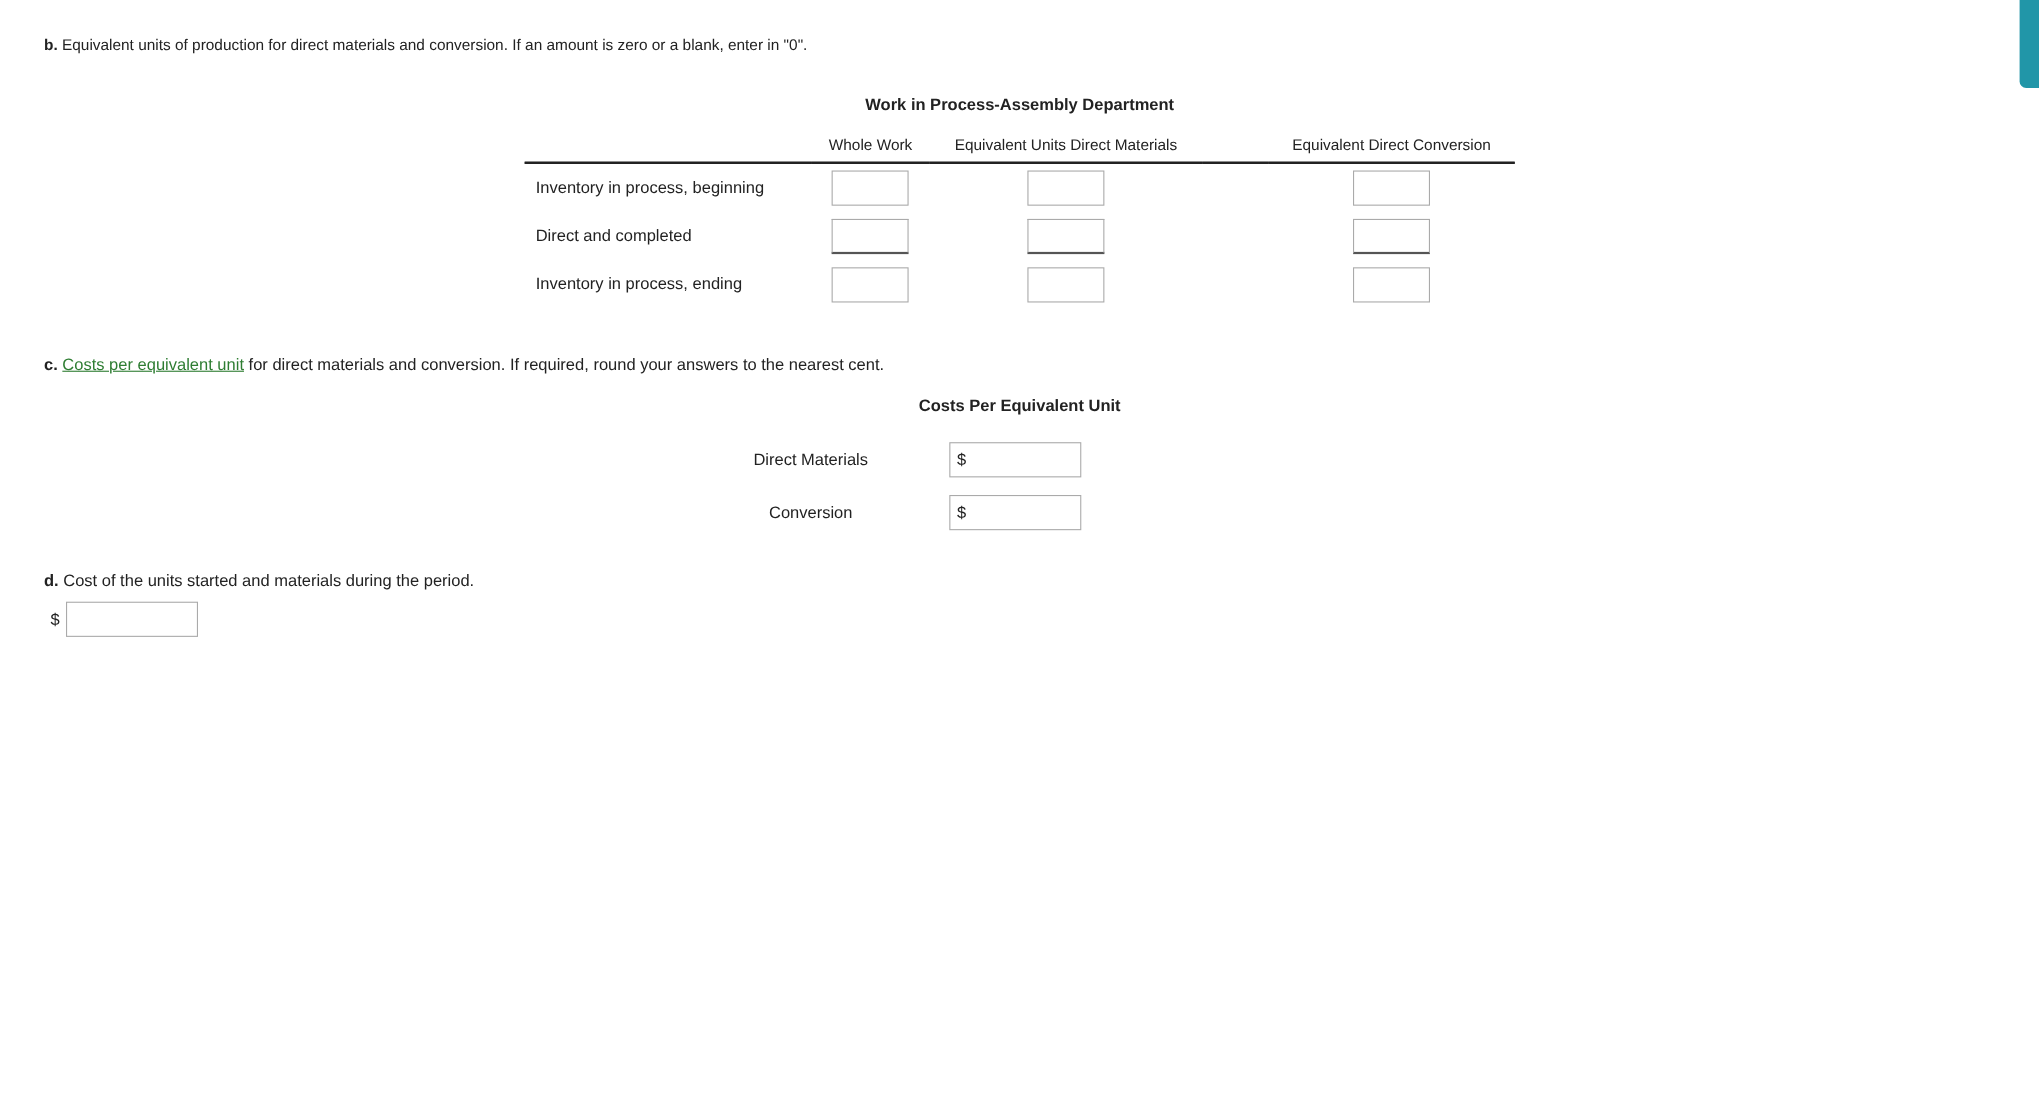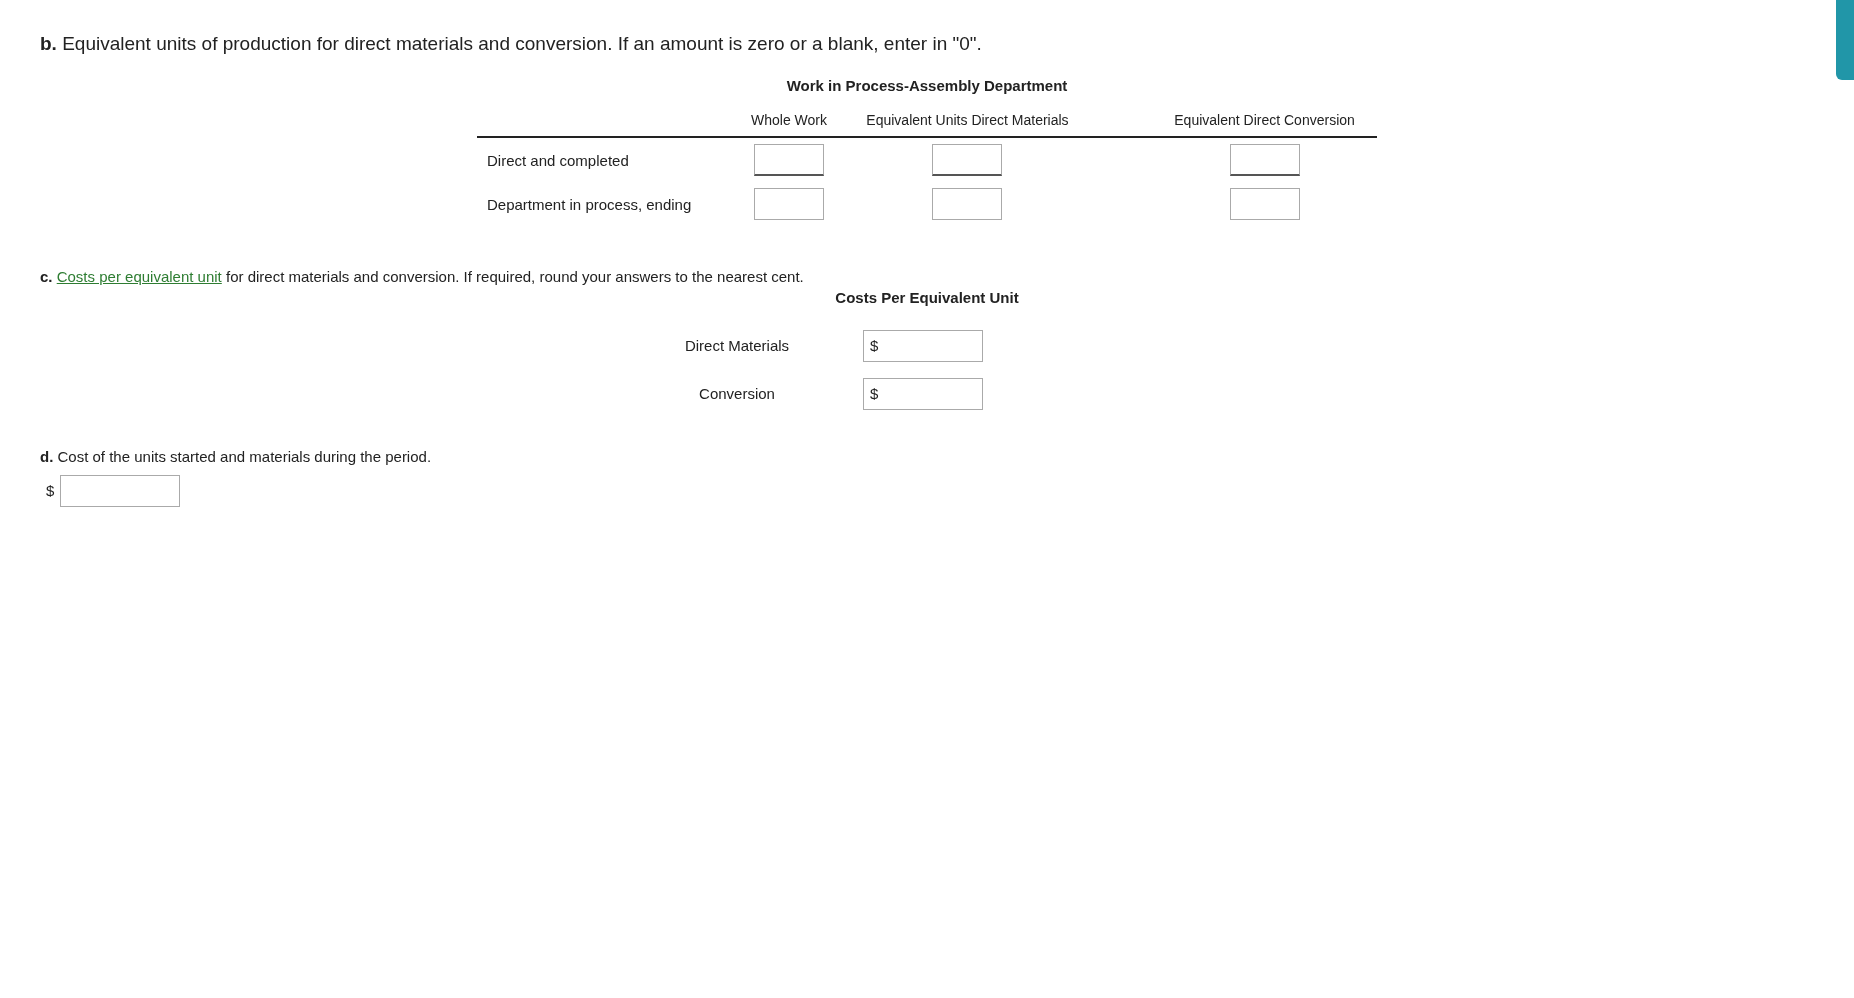--- a/index.html
+++ b/index.html
@@ -27,22 +27,22 @@
       position: absolute;
       top: 0;
       right: 0;
       width: 18px;
       height: 80px;
       background: #2196a8;
       border-radius: 0 0 0 6px;
     }
 
     .section-b-intro {
-      font-size: 19px;
-      margin-bottom: 14px;
+      font-size: 14px;
+      margin-bottom: 32px;
       line-height: 1.5;
     }
 
     .section-b-intro b {
       font-weight: bold;
     }
 
     .table-title {
       text-align: center;
       font-weight: bold;
@@ -100,20 +100,21 @@
       border: none;
       outline: none;
       background: transparent;
       font-size: 14px;
       text-align: right;
       padding-right: 4px;
     }
 
     .section-c-intro {
       font-size: 15px;
+      margin-bottom: 18px;
       line-height: 1.5;
     }
 
     .section-c-intro .link-text {
       color: #2e7d32;
       text-decoration: underline;
     }
 
     .section-c-intro b {
       font-weight: bold;
@@ -218,38 +219,51 @@
       <tr>
         <th class="label-col"></th>
         <th>Whole Work</th>
         <th>Equivalent Units Direct Materials</th>
         <th class="spacer-col"></th>
         <th>Equivalent Direct Conversion</th>
       </tr>
     </thead>
     <tbody>
 
+      <tr>
+        <td class="row-label">Inventory in process, beginning</td>
+        <td class="cell-center">
+          <div class="input-box"><input type="text" style=""></div>
+        </td>
+        <td class="cell-center">
+          <div class="input-box"><input type="text" style=""></div>
+        </td>
+        <td class="spacer-col"></td>
+        <td class="cell-center">
+          <div class="input-box"><input type="text" style=""></div>
+        </td>
+      </tr>
 
       <tr class="row-started-completed">
         <td class="row-label">Direct and completed</td>
         <td class="cell-center">
           <div class="input-box" style="border-bottom:2px solid #555;"><input type="text" style=""></div>
         </td>
         <td class="cell-center">
           <div class="input-box" style="border-bottom:2px solid #555;"><input type="text" style=""></div>
         </td>
         <td class="spacer-col"></td>
         <td class="cell-center">
           <div class="input-box" style="border-bottom:2px solid #555;"><input type="text" style=""></div>
         </td>
       </tr>
 
 
       <tr>
-        <td class="row-label">Department in process, ending</td>
+        <td class="row-label">Inventory in process, ending</td>
         <td class="cell-center">
           <div class="input-box"><input type="text" style=""></div>
         </td>
         <td class="cell-center">
           <div class="input-box"><input type="text" style=""></div>
         </td>
         <td class="spacer-col"></td>
         <td class="cell-center">
           <div class="input-box"><input type="text" style=""></div>
         </td>

